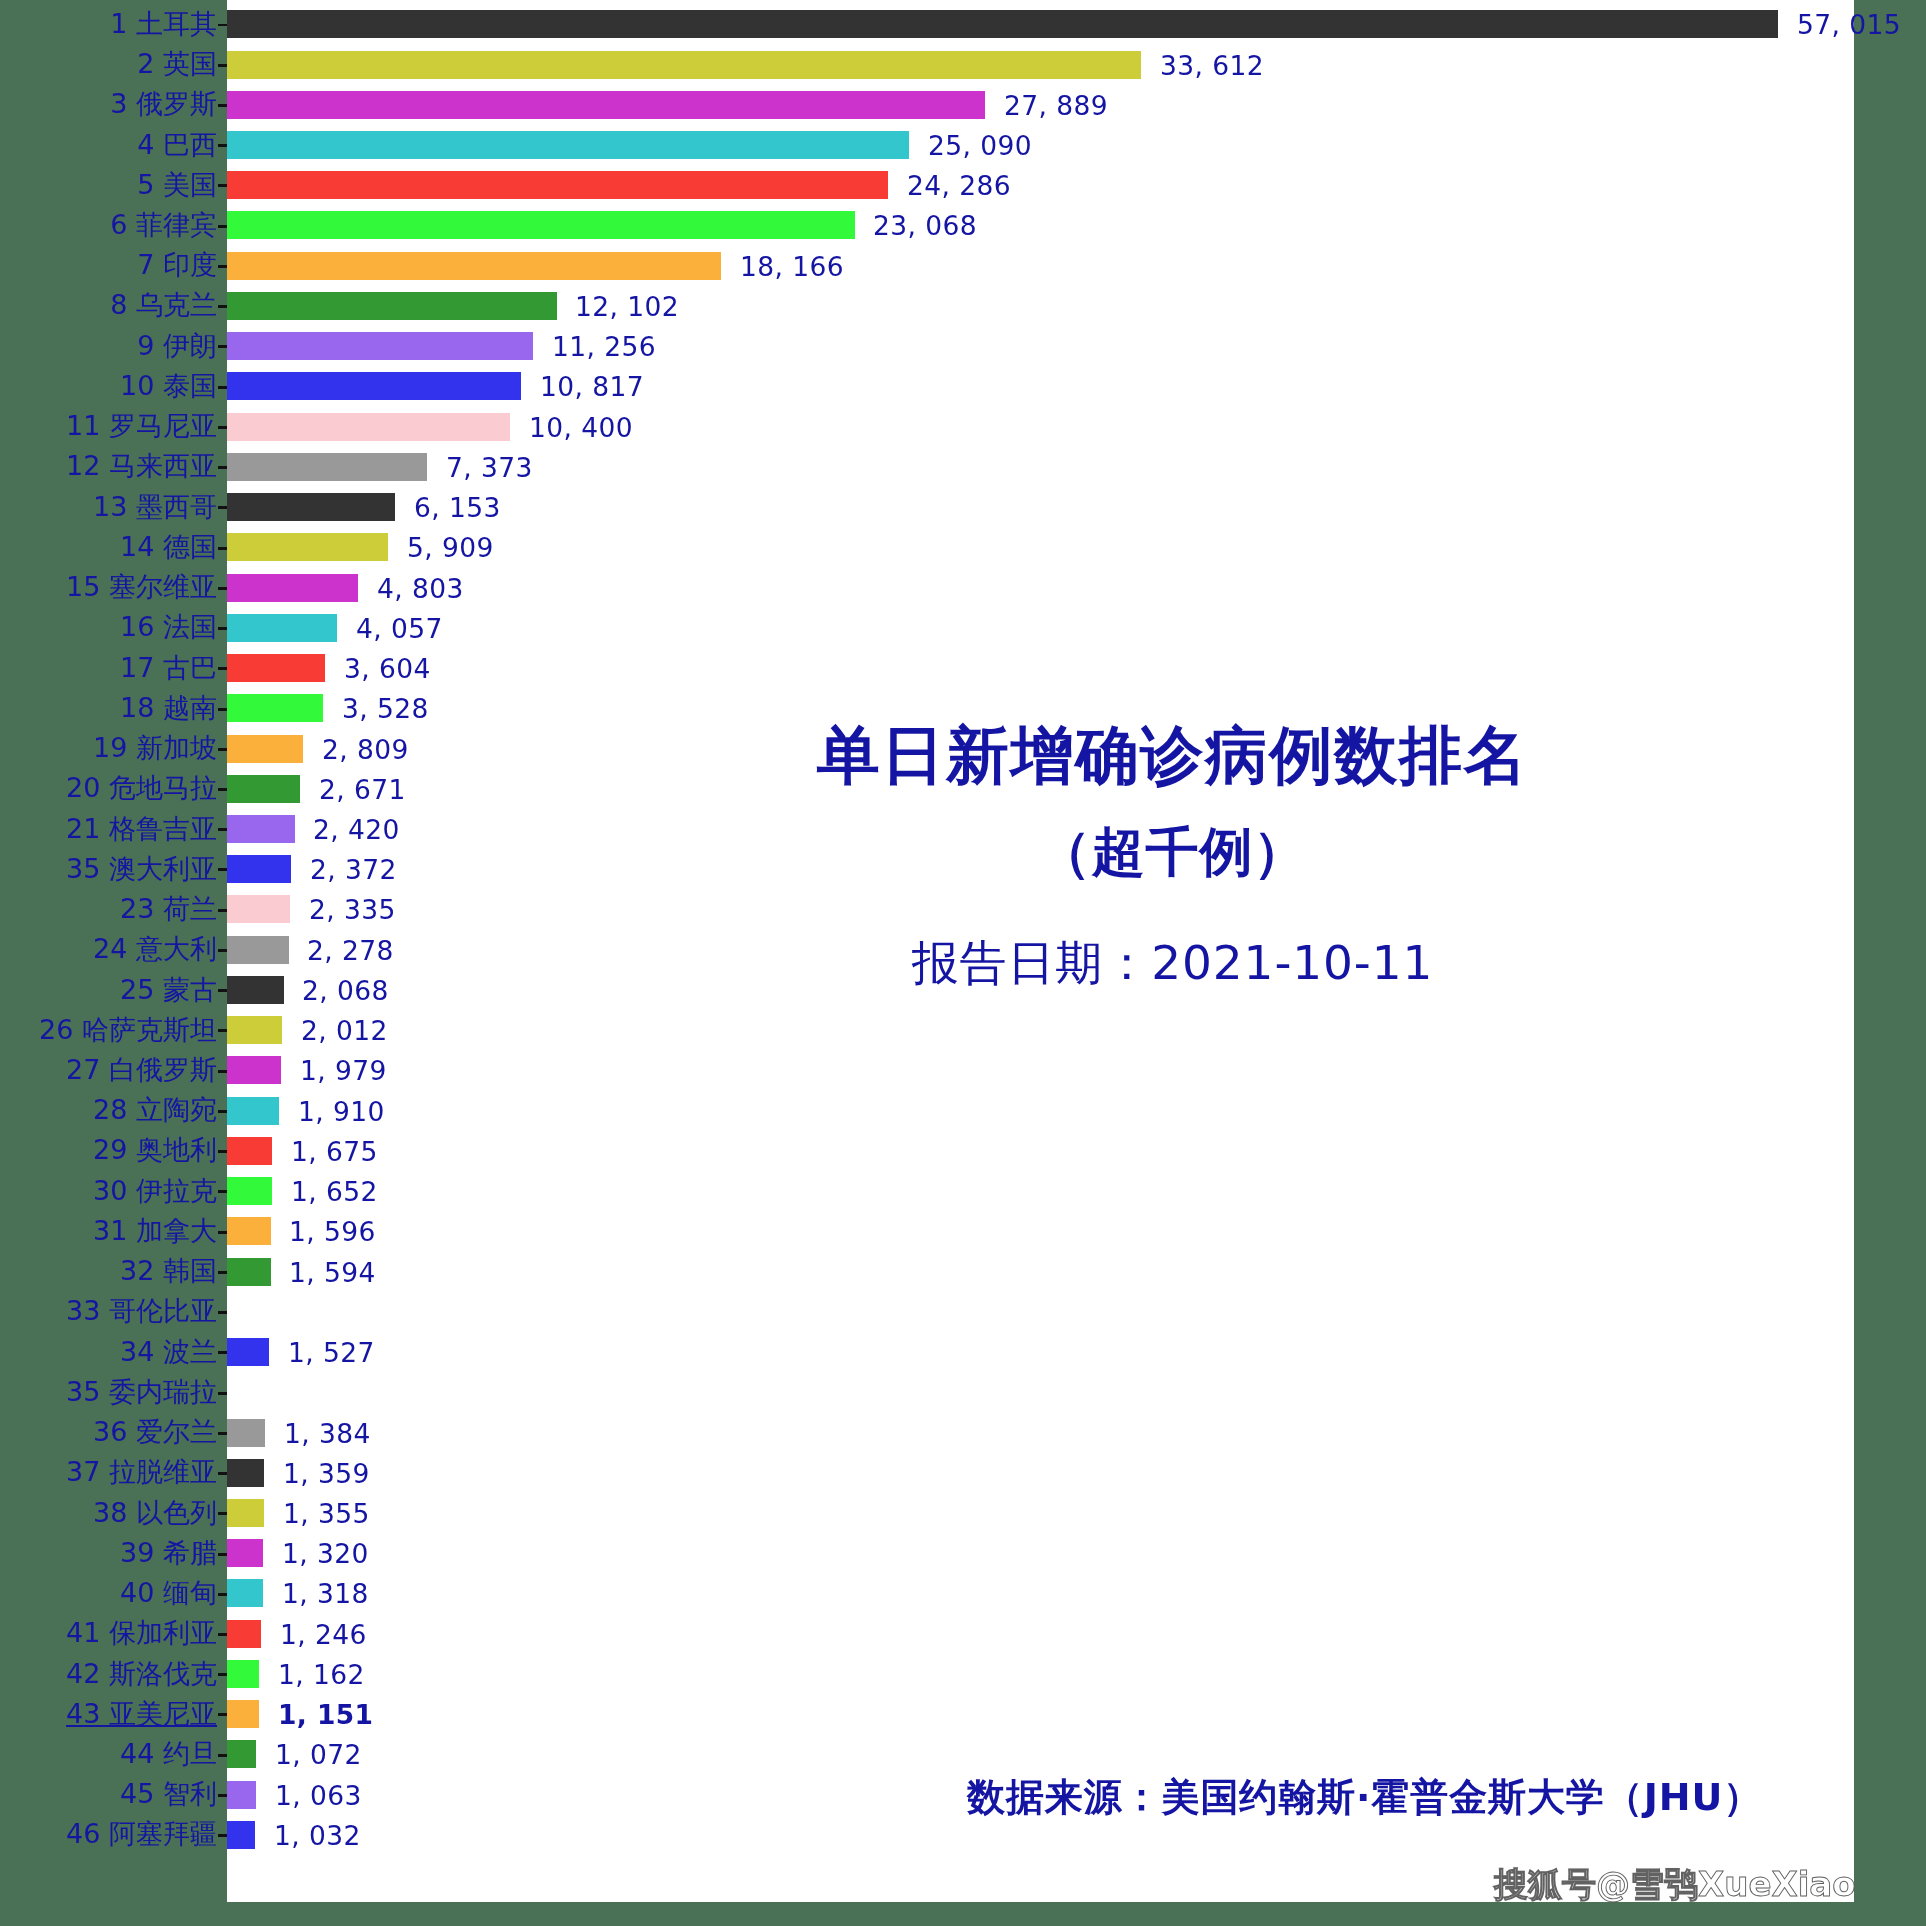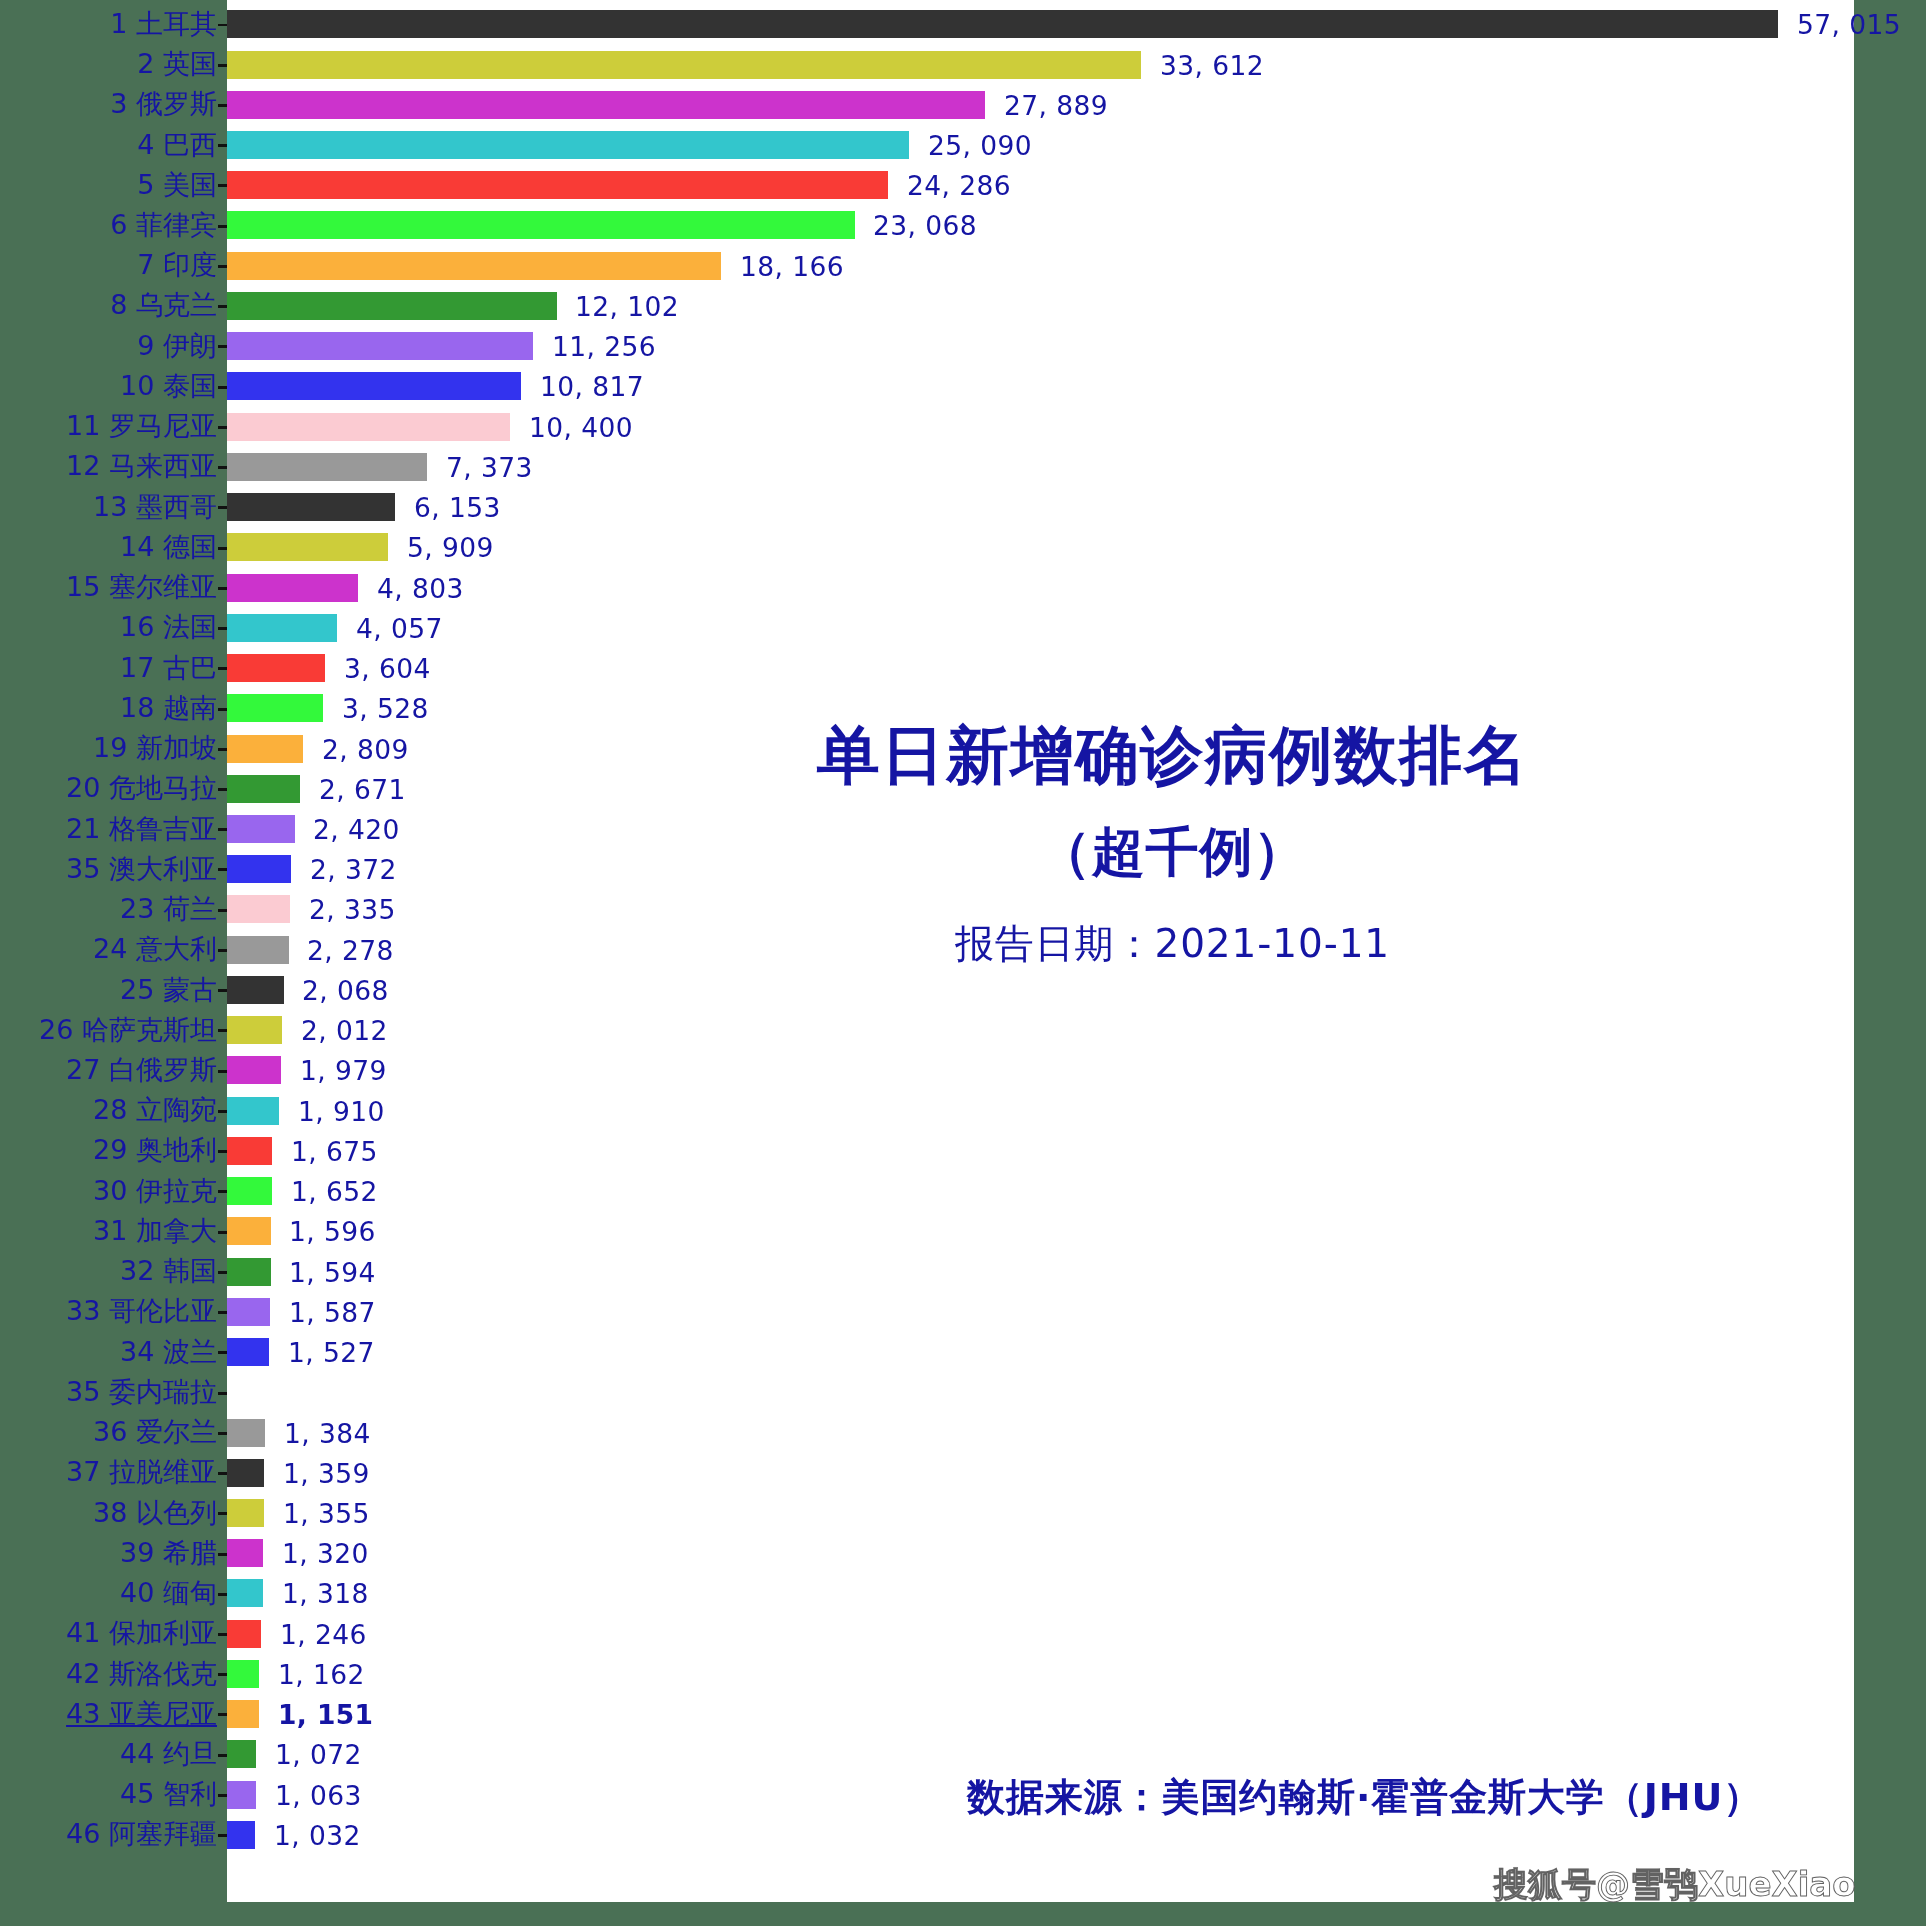--- a/index.html
+++ b/index.html
@@ -74,22 +74,22 @@
     line-height: 1.18;
     letter-spacing: 1.7px;
   }
   #sub-title {
     font-size: 53px;
     font-weight: bold;
     margin-top: 24px;
     letter-spacing: 0.9px;
   }
   #report-date {
-    font-size: 39px;
-    margin-top: 28px;
+    font-size: 47px;
+    margin-top: 43px;
     letter-spacing: 0.9px;
   }
   #source {
     position: absolute;
     left: 967px; top: 1772px;
     font-size: 38px;
     font-weight: bold;
     color: #1515a3;
     letter-spacing: 0.9px;
     white-space: nowrap;
@@ -328,24 +328,20 @@
         <div class="val" style="left: 64px;">1, 652</div>
       </div>
       <div class="row" style="top: 1217px;">
         <div class="bar" style="width: 44px; background: rgb(251, 176, 59); height: 28px;"></div>
         <div class="val" style="left: 62px;">1, 596</div>
       </div>
       <div class="row" style="top: 1258px;">
         <div class="bar" style="width: 44px; background: rgb(51, 153, 51); height: 28px;"></div>
         <div class="val" style="left: 62px;">1, 594</div>
       </div>
-      <div class="row" style="top: 1298px;">
-        <div class="bar" style="width: 43px; background: rgb(153, 102, 238); height: 28px;"></div>
-        <div class="val" style="left: 62px;">1, 587</div>
-      </div>
       <div class="row" style="top: 1338px;">
         <div class="bar" style="width: 42px; background: rgb(51, 51, 238); height: 28px;"></div>
         <div class="val" style="left: 61px;">1, 527</div>
       </div>
       <div class="row" style="top: 1419px;">
         <div class="bar" style="width: 38px; background: rgb(153, 153, 153); height: 28px;"></div>
         <div class="val" style="left: 57px;">1, 384</div>
       </div>
       <div class="row" style="top: 1459px;">
         <div class="bar" style="width: 37px; background: rgb(51, 51, 51); height: 28px;"></div>

